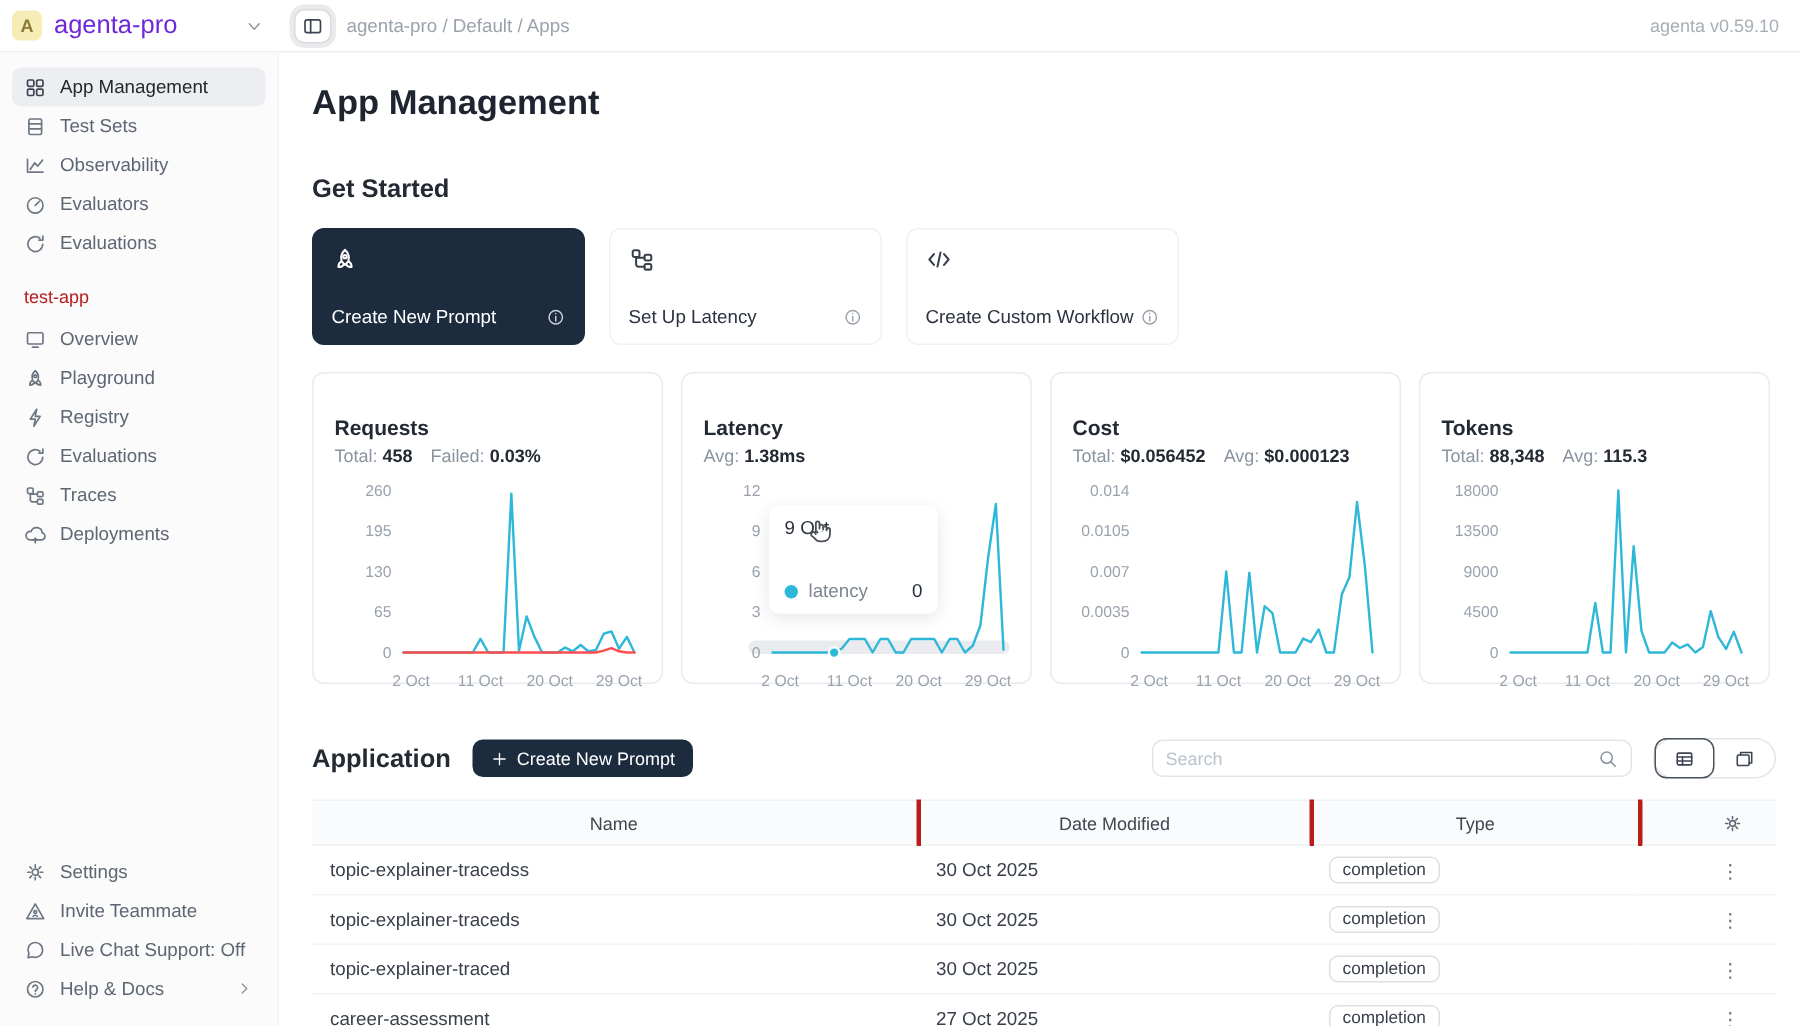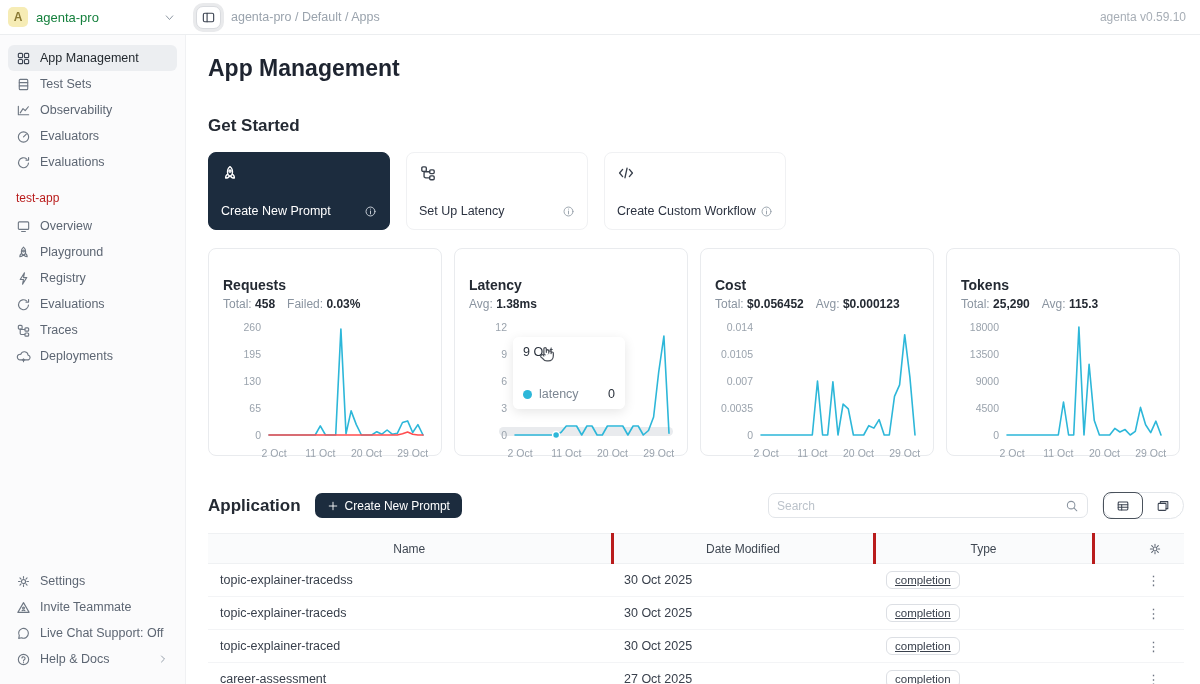--- a/index.html
+++ b/index.html
@@ -5,21 +5,21 @@
   * { margin:0; padding:0; box-sizing:border-box; }
   html,body { width:1200px; height:684px; overflow:hidden; background:#fff;
     font-family:"Liberation Sans", sans-serif; color:#2a313c; position:relative; }
 
   
   .topbar{position:absolute;top:0;left:0;right:0;height:35px;border-bottom:1px solid #eceef0;
     display:flex;align-items:center;background:#fff;z-index:6;}
   .ws{width:186px;display:flex;align-items:center;gap:8px;padding:0 10px 0 8px;cursor:pointer;}
   .avatar{width:20px;height:20px;border-radius:5px;background:#f6ecb5;color:#8a7a35;
     font-size:12px;font-weight:bold;display:flex;align-items:center;justify-content:center;}
-  .ws-name{font-size:13px;color:#15803d;font-weight:500;}
+  .ws-name{font-size:17px;color:#6d28d9;font-weight:500;}
   .ws .icn{margin-left:auto;width:13px;height:13px;color:#8a94a0;}
   .collapse-btn{margin-left:10px;width:25px;height:23px;border:1px solid #d9dbdf;border-radius:7px;
     background:#fff;box-shadow:0 0 0 3px #e9eaec;display:flex;align-items:center;justify-content:center;
     color:#3c4452;cursor:pointer;}
   .collapse-btn .icn{width:15px;height:15px;}
   .breadcrumb{margin-left:10px;font-size:12.5px;color:#9aa3ad;}
   .version{margin-left:auto;padding-right:14px;font-size:12px;color:#a7aeb6;}
 
   
   .sidebar{position:absolute;top:35px;left:0;width:186px;bottom:0;background:#fbfbfc;
@@ -86,21 +86,21 @@
   table{margin-top:14px;width:calc(100% - 16px);border-collapse:collapse;}
   thead tr{background:#fafbfc;height:30px;border-top:1px solid #eff1f3;border-bottom:1px solid #eff1f3;}
   th{font-size:12px;color:#3f4752;font-weight:500;text-align:left;padding:0 12px;}
   th:not(:last-child){border-right:3px solid #b91c1c;text-align:center;}
   th.col-name{width:404px;} th.col-date{width:262px;} th.col-type{width:219px;}
   th.col-actions{text-align:right;padding-right:22px;}
   th .icn{width:14px;height:14px;color:#5d6673;vertical-align:middle;}
   tbody tr{height:33px;border-bottom:1px solid #f3f4f6;cursor:pointer;}
   td{font-size:12.5px;color:#39404c;padding:0 12px;}
   .badge{display:inline-block;border:1px solid #dcdfe4;border-radius:6px;padding:2px 8px;
-    font-size:11.5px;color:#39404c;background:#fff;text-decoration:underline;}
+    font-size:11.5px;color:#39404c;background:#fff;}
   td.dots{text-align:right;padding-right:24px;color:#6b7380;font-size:13px;}
 
   .icn{fill:none;stroke:currentColor;stroke-width:1.2;stroke-linecap:round;stroke-linejoin:round;}
 </style>
 </head>
 <body>
 
 <header class="topbar">
   <div class="ws">
     <span class="avatar">A</span>
@@ -360,21 +360,21 @@
           <text x="51.1" y="140" text-anchor="middle">2 Oct</text>
           <text x="97.3" y="140" text-anchor="middle">11 Oct</text>
           <text x="143.5" y="140" text-anchor="middle">20 Oct</text>
           <text x="189.7" y="140" text-anchor="middle">29 Oct</text>
           <polyline points="46.0,118.0 51.1,118.0 56.3,118.0 61.4,118.0 66.5,118.0 71.7,118.0 76.8,118.0 81.9,118.0 87.1,118.0 92.2,118.0 97.3,118.0 102.5,64.0 107.6,118.0 112.7,118.0 117.9,64.8 123.0,118.0 128.1,87.1 133.3,91.8 138.4,118.0 143.5,118.0 148.7,118.0 153.8,108.7 158.9,111.1 164.1,102.6 169.2,118.0 174.3,118.0 179.5,79.4 184.6,67.9 189.7,17.7 194.9,60.1 200.0,118.0" fill="none" stroke="#2db7d9" stroke-width="1.6" stroke-linejoin="round" stroke-linecap="round"></polyline>
         </svg>
       </div>
       <div class="chart-card">
         <div class="c-title">Tokens</div>
         <div class="c-stats">
-          <span class="stat"><span class="s-label">Total:</span> <span class="s-val">25,290</span></span>
+          <span class="stat"><span class="s-label">Total:</span> <span class="s-val">88,348</span></span>
           <span class="stat"><span class="s-label">Avg:</span> <span class="s-val">115.3</span></span>
         </div>
         <svg class="c-svg" width="206" height="150" viewBox="0 0 206 150">
           <text x="38" y="121.5" text-anchor="end">0</text>
           <text x="38" y="94.5" text-anchor="end">4500</text>
           <text x="38" y="67.5" text-anchor="end">9000</text>
           <text x="38" y="40.5" text-anchor="end">13500</text>
           <text x="38" y="13.5" text-anchor="end">18000</text>
           <text x="51.1" y="140" text-anchor="middle">2 Oct</text>
           <text x="97.3" y="140" text-anchor="middle">11 Oct</text>

